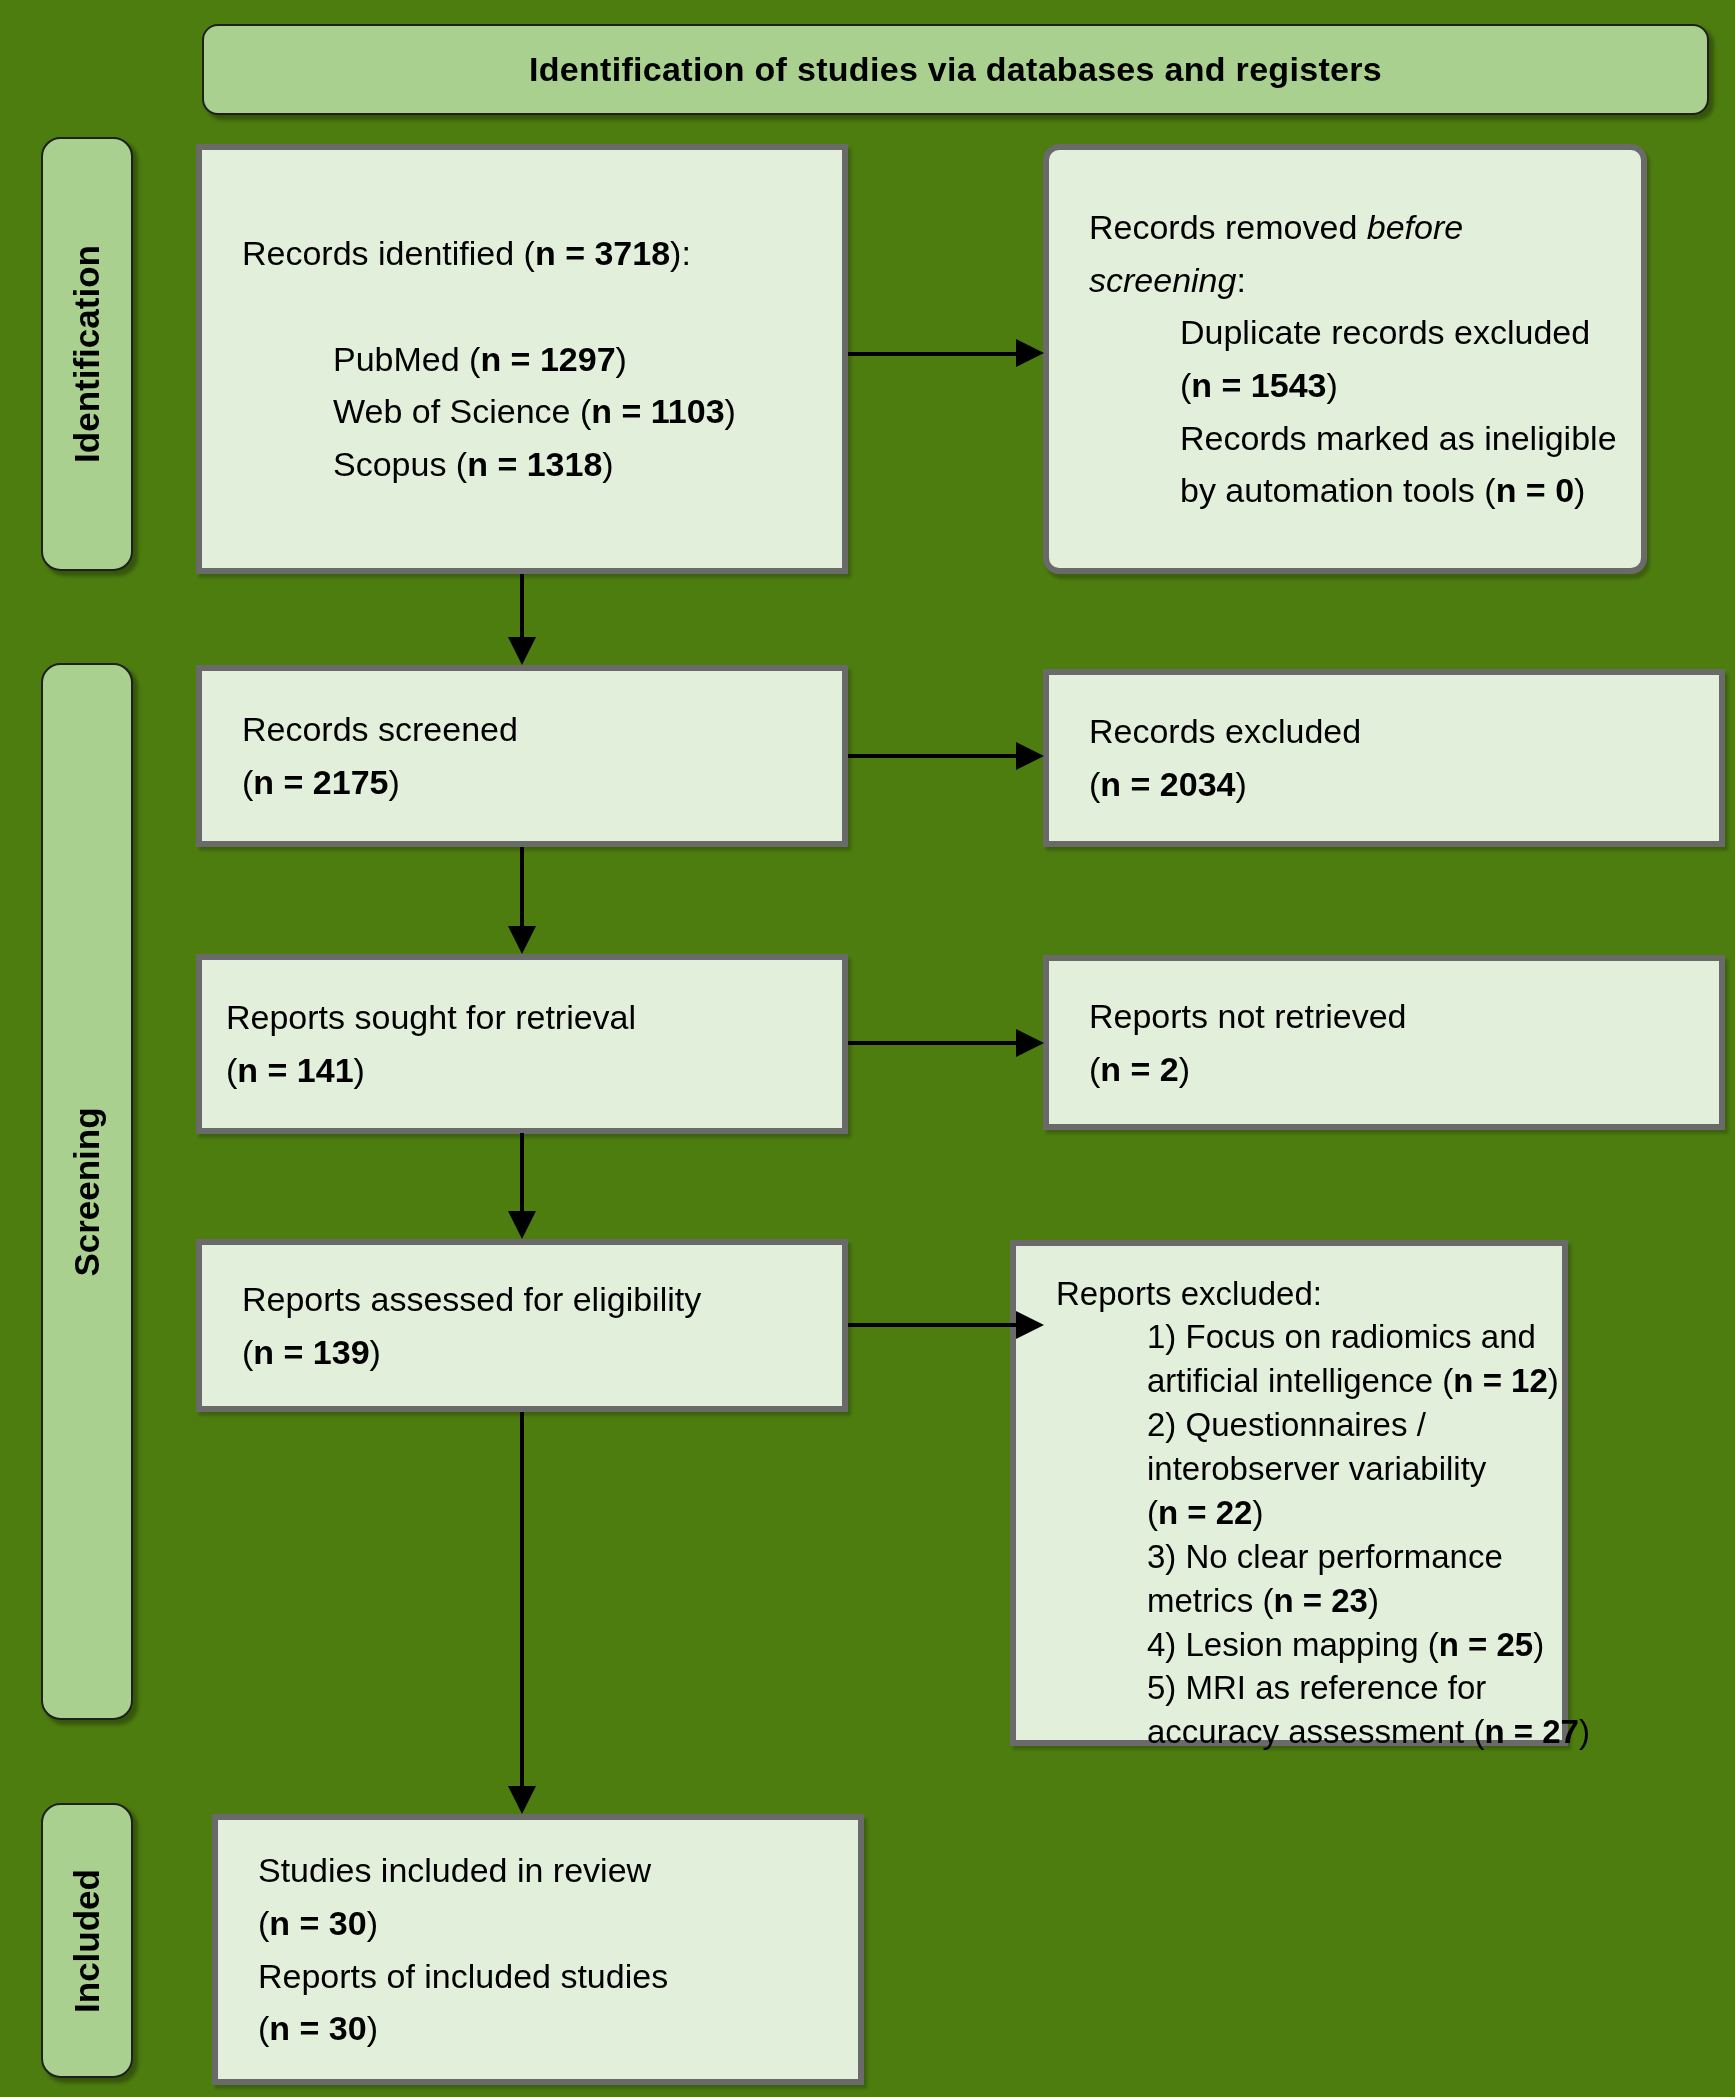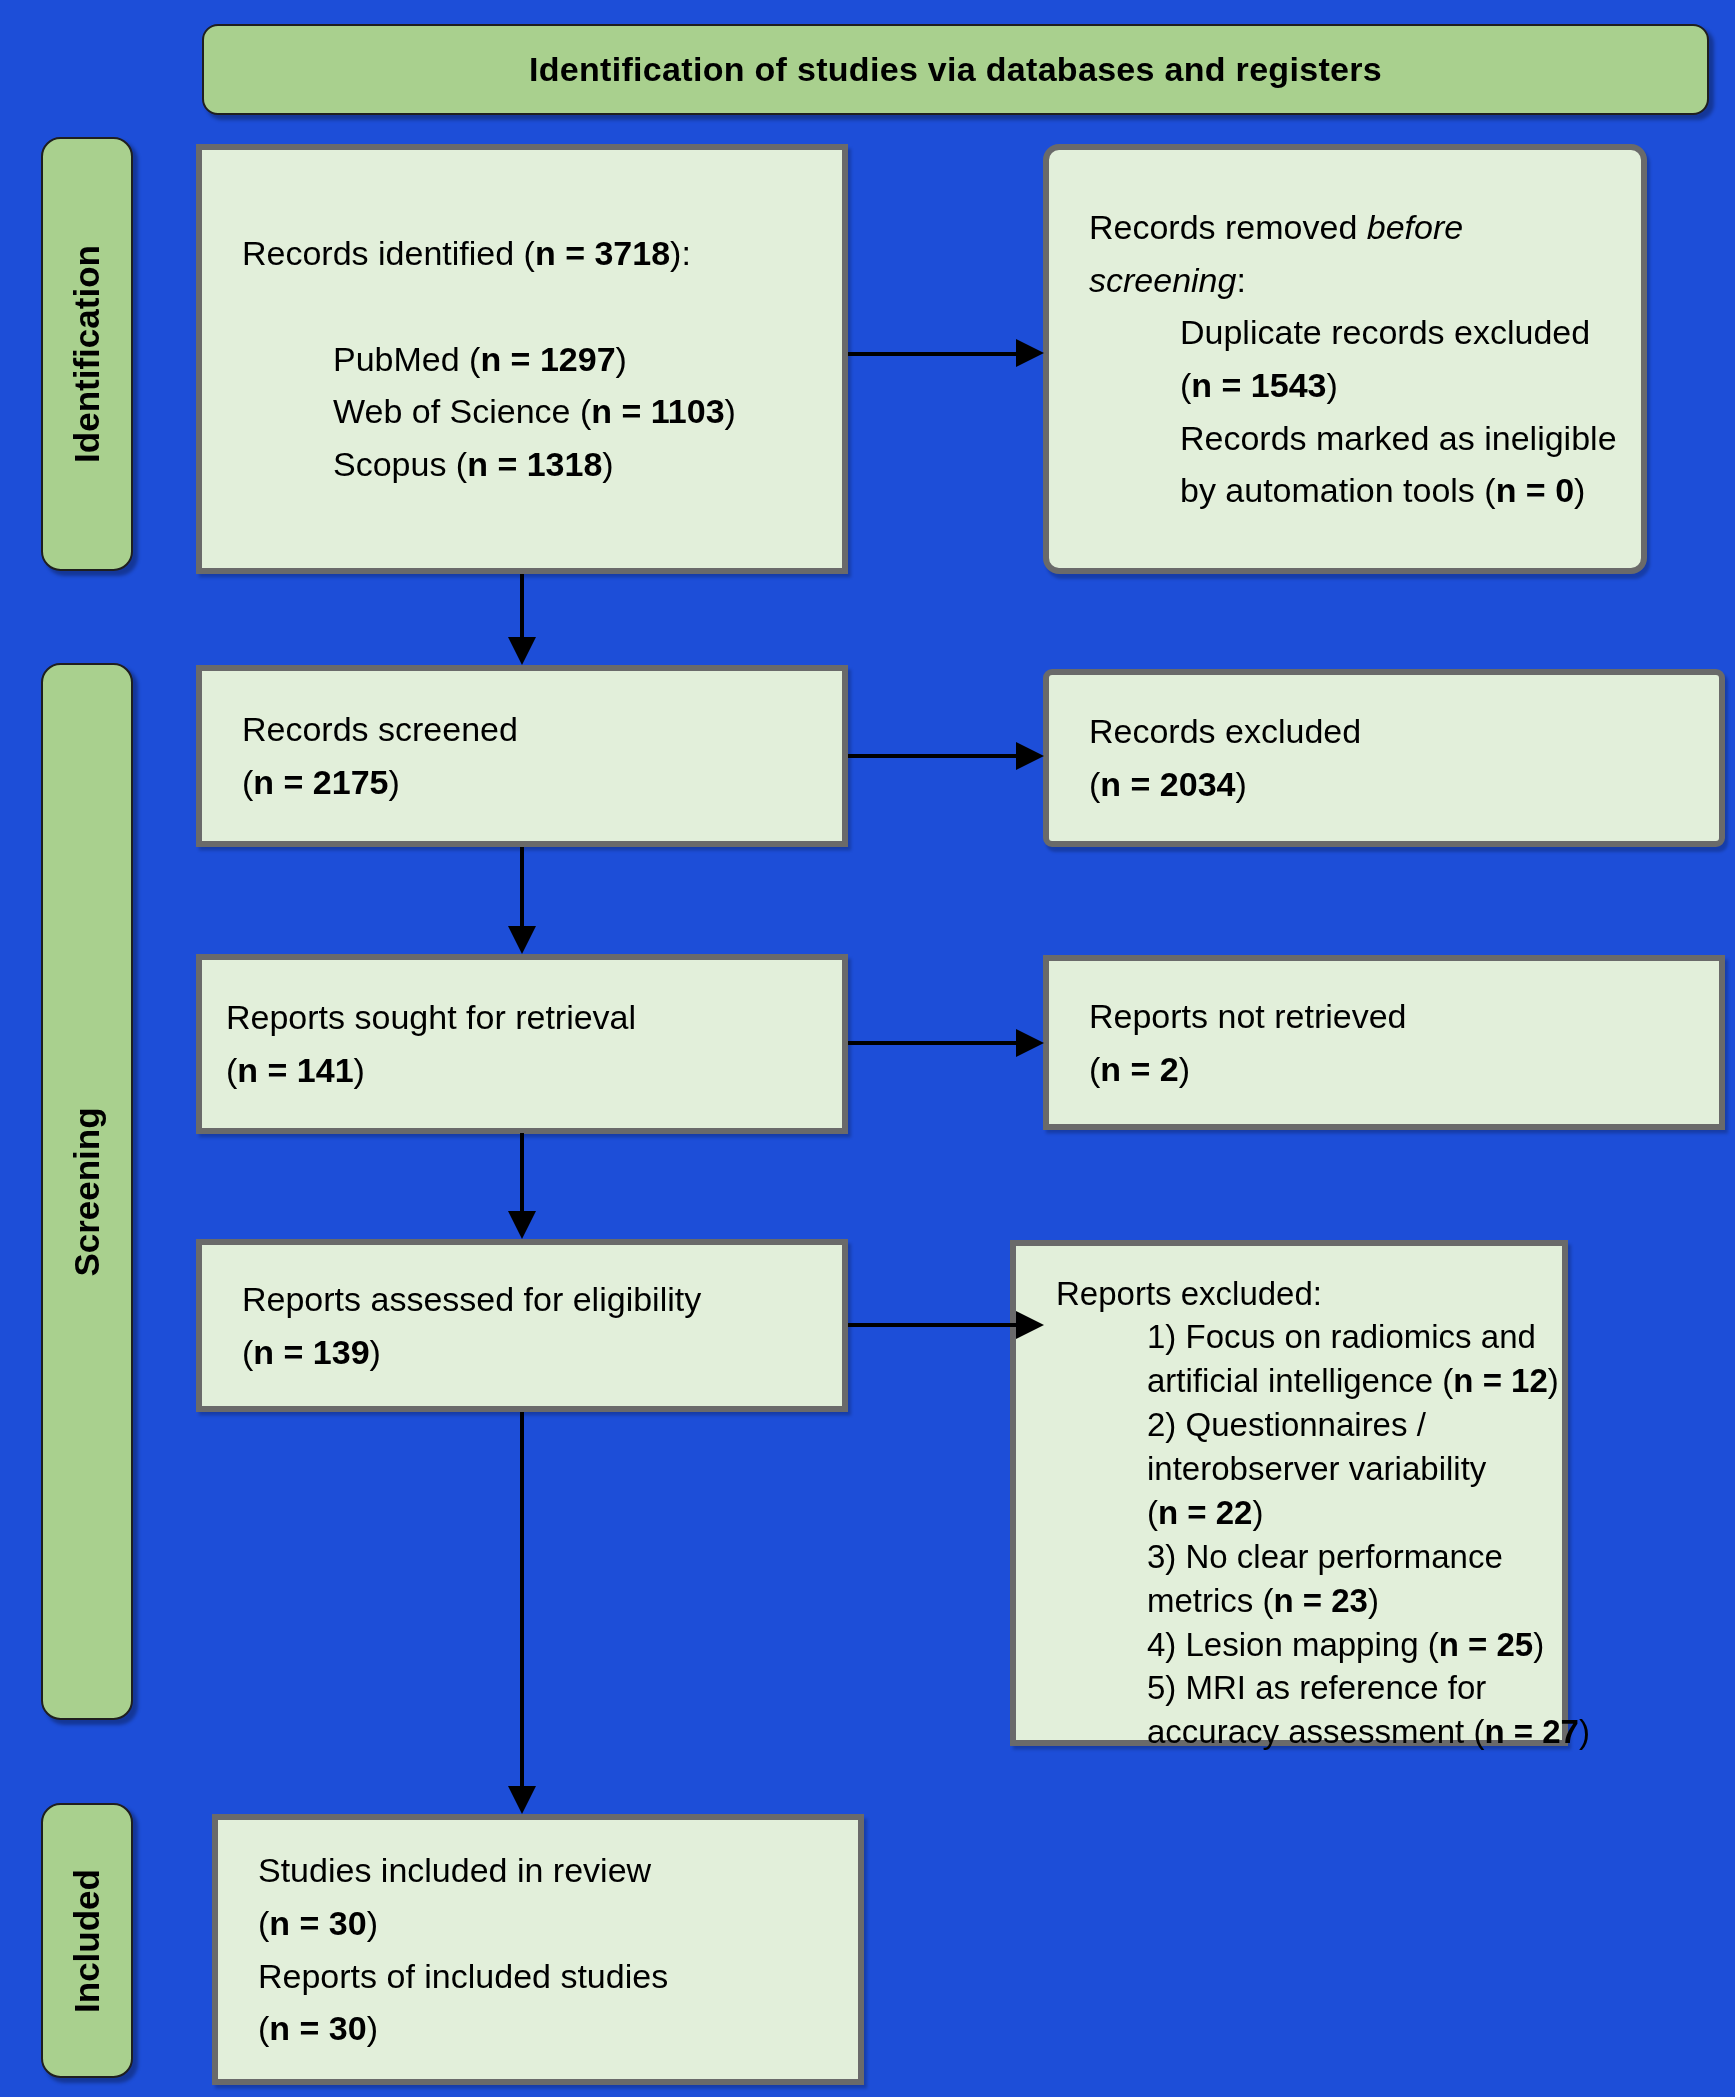--- a/index.html
+++ b/index.html
@@ -11,21 +11,21 @@
     --arrow:#000000;
     --text:#000000;
   }
   *{box-sizing:border-box;margin:0;padding:0;}
   html,body{background:#ffffff;}
   body{font-family:"Liberation Sans","DejaVu Sans",sans-serif;color:var(--text);}
   .canvas{
     position:relative;
     width:1735px;
     height:2097px;
-    background:#1d4ed8;
+    background:#4d7c0f;
     overflow:hidden;
   }
   
   .banner{
     position:absolute;
     background:var(--shape-green);
     border:2.4px solid var(--band-border);
     border-radius:16px;
     box-shadow:4.3px 4.9px 3.7px rgba(0,0,0,0.30);
     display:flex;align-items:center;justify-content:center;
@@ -107,21 +107,21 @@
         <div class="ln ind"><span>by automation tools (</span><span class="b">n = 0</span><span>)</span></div>
       </div>
   </div>
 
   <div class="fbox" style="left:196px;top:665px;width:652px;height:182px;">
     <div>
         <div class="ln"><span>Records screened</span></div>
         <div class="ln"><span>(</span><span class="b">n = 2175</span><span>)</span></div>
       </div>
   </div>
-  <div class="fbox" style="left:1043px;top:669px;width:682px;height:178px;border-radius:9px;">
+  <div class="fbox" style="left:1043px;top:669px;width:682px;height:178px;">
     <div>
         <div class="ln"><span>Records excluded</span></div>
         <div class="ln"><span>(</span><span class="b">n = 2034</span><span>)</span></div>
       </div>
   </div>
 
   <div class="fbox" style="left:196px;top:954px;width:652px;height:180px;padding-left:24px;">
     <div>
         <div class="ln"><span>Reports sought for retrieval</span></div>
         <div class="ln"><span>(</span><span class="b">n = 141</span><span>)</span></div>

